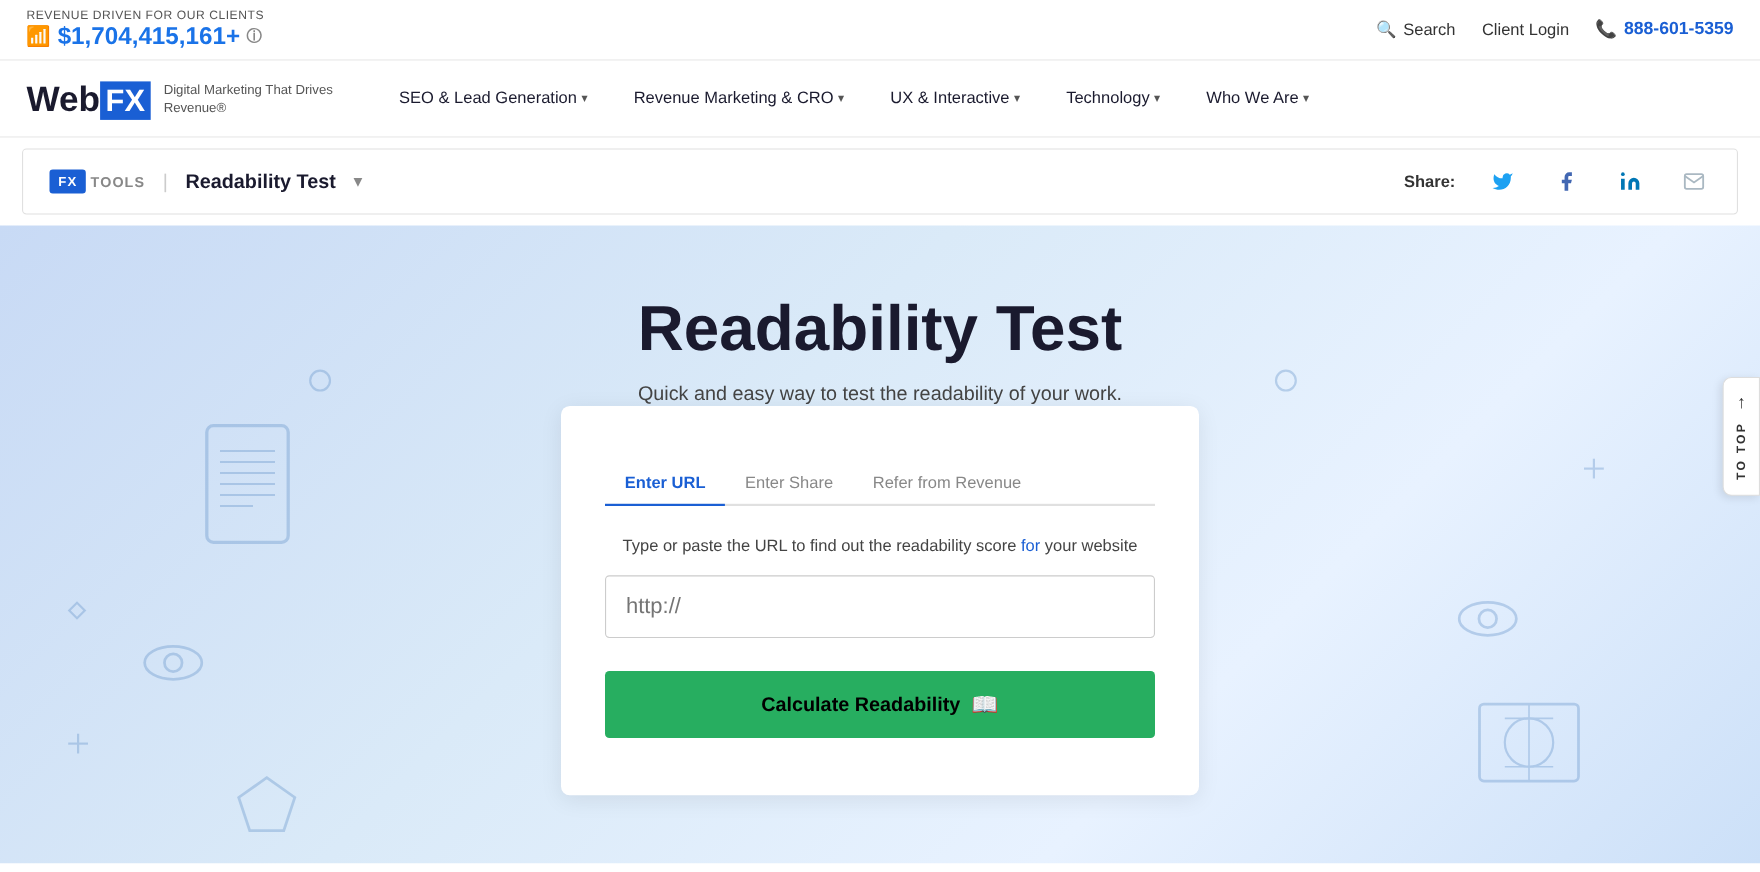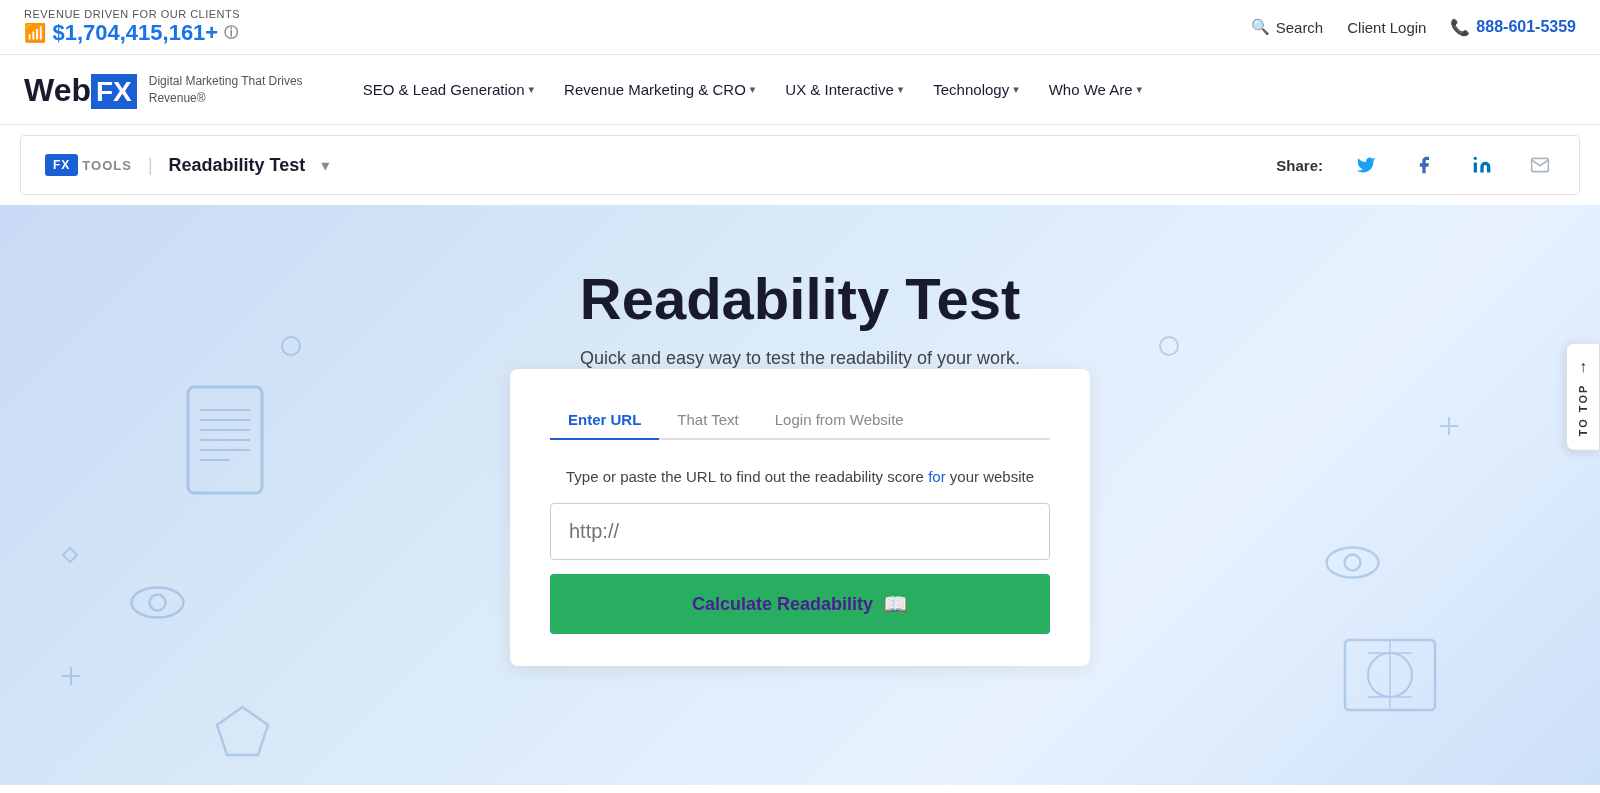--- a/index.html
+++ b/index.html
@@ -91,21 +91,21 @@
     }
     .logo-tagline {
       font-size: 12px;
       color: #555;
       line-height: 1.4;
       max-width: 160px;
     }
     .nav-links {
       display: flex;
       align-items: center;
-      gap: 2px;
+      gap: 14px;
       flex: 1;
     }
     .nav-item {
       display: flex;
       align-items: center;
       gap: 4px;
       padding: 8px 14px;
       font-size: 15px;
       color: #1a1a2e;
       cursor: pointer;
@@ -266,21 +266,21 @@
       font-size: 18px;
       color: #444;
       text-align: center;
       z-index: 1;
     }
 
     
     .tool-card {
       background: #fff;
       border-radius: 8px;
-      padding: 32px 40px;
+      padding: 52px 40px;
       width: 580px;
       box-shadow: 0 4px 20px rgba(0,0,0,0.08);
       z-index: 2;
     }
     .tab-row {
       display: flex;
       gap: 0;
       border-bottom: 2px solid #e0e0e0;
       margin-bottom: 28px;
     }
@@ -320,30 +320,31 @@
       border-radius: 4px;
       font-size: 20px;
       color: #888;
       margin-bottom: 14px;
       outline: none;
     }
     .calc-button {
       width: 100%;
       padding: 18px;
       background: #27ae60;
-      color: #4c1d95;
+      color: #000000;
       font-size: 18px;
       font-weight: 700;
       border: none;
       border-radius: 4px;
       cursor: pointer;
       display: flex;
       align-items: center;
       justify-content: center;
       gap: 10px;
+      margin-top: 16px;
     }
     .calc-button .book-icon {
       font-size: 20px;
     }
 
     
     .to-top-btn {
       position: fixed;
       right: 0;
       top: 50%;
@@ -536,24 +537,24 @@
 
   <h1 class="hero-title">Readability Test</h1>
   <p class="hero-subtitle">Quick and easy way to test the readability of your work.</p>
 
   <div class="tool-card">
     <div class="tab-row">
       <div class="tab-item active">
         <span>Enter URL</span>
       </div>
       <div class="tab-item">
-        <span>That Text</span>
+        <span>Enter Share</span>
       </div>
       <div class="tab-item">
-        <span>Login from Website</span>
+        <span>Refer from Revenue</span>
       </div>
     </div>
     <p class="card-desc">
       Type or paste the URL to find out the readability score <span>for</span> your website
     </p>
     <input class="url-input" type="text" placeholder="http://" style="">
     <button class="calc-button">
       <span>Calculate Readability</span>
       <span class="book-icon">📖</span>
     </button>

